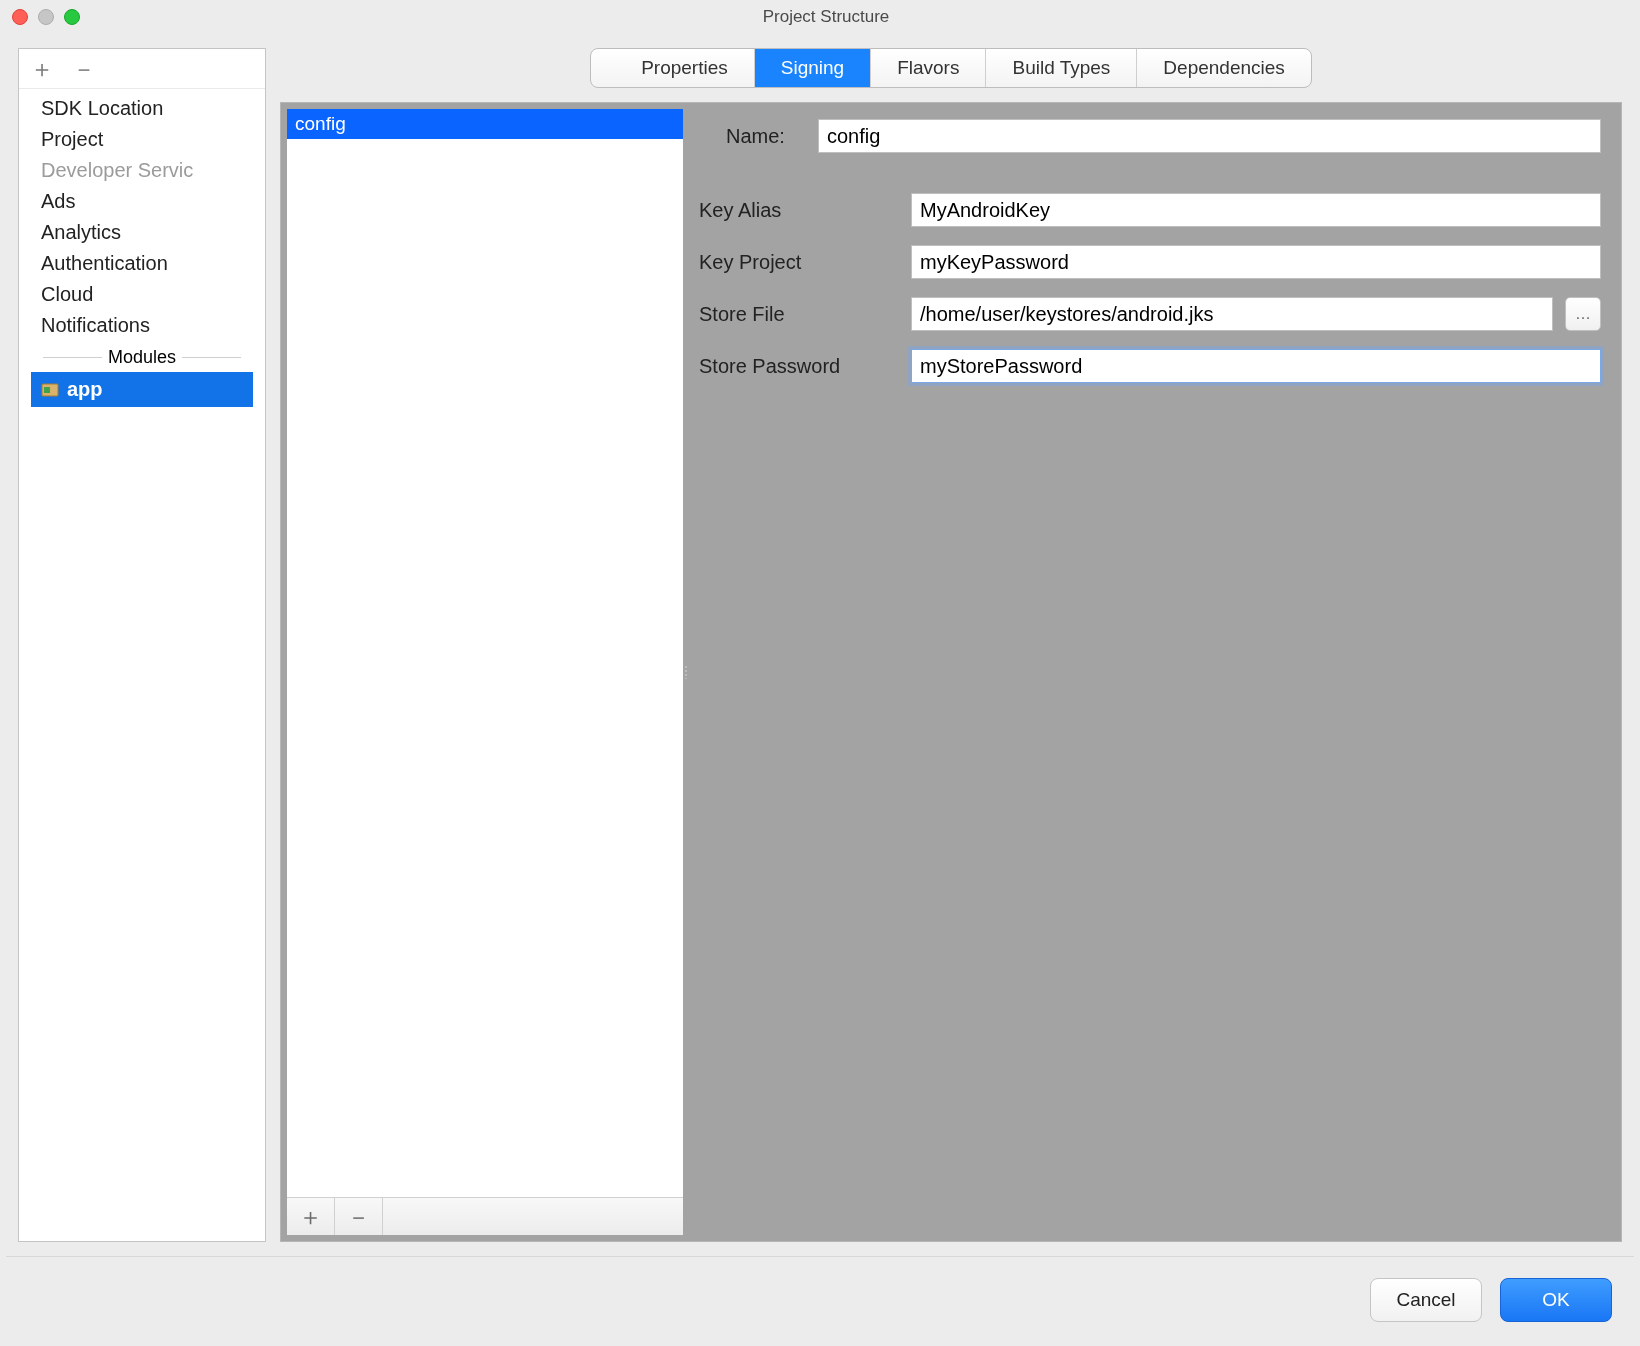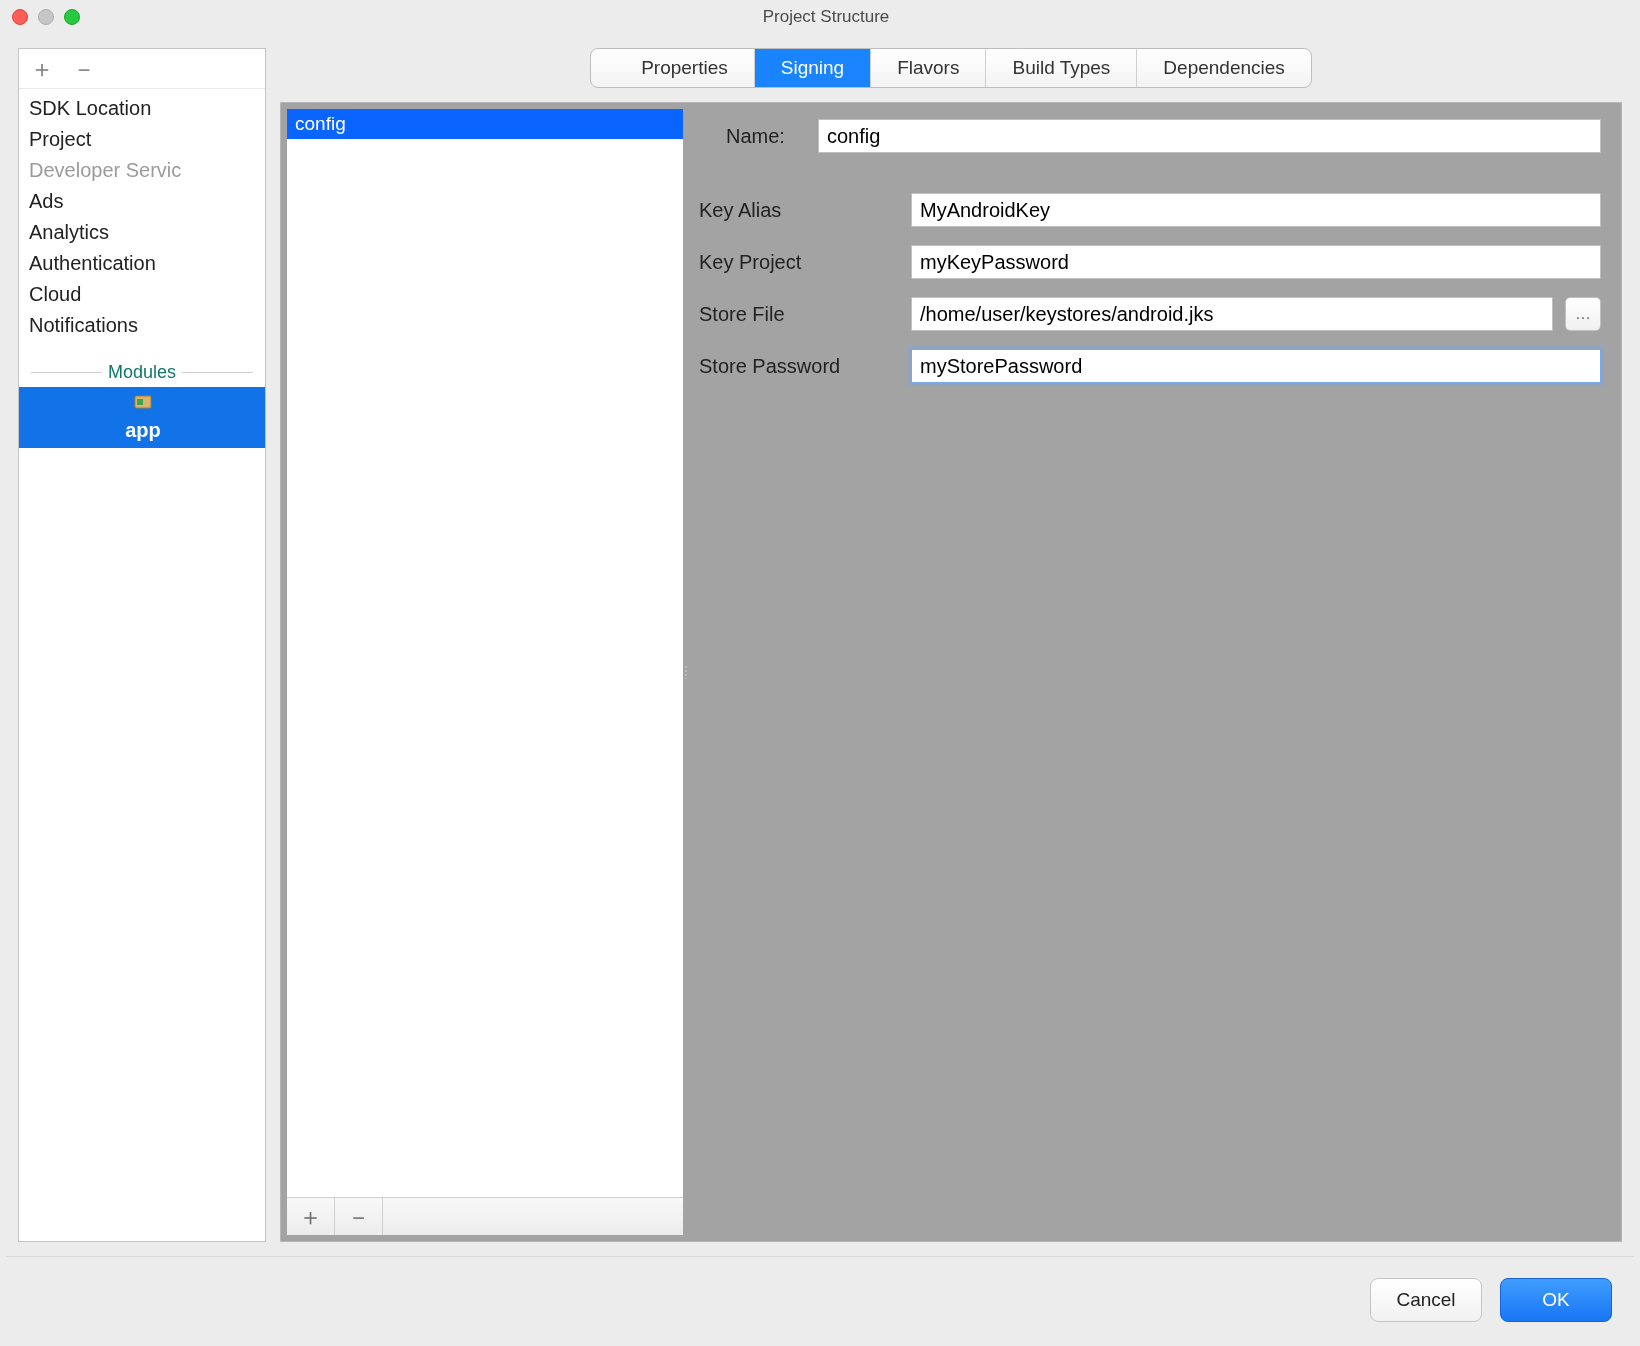--- a/index.html
+++ b/index.html
@@ -71,61 +71,59 @@
   font-size: 24px;
   color: #7a7a7a;
   cursor: pointer;
   line-height: 1;
   width: 26px;
   text-align: center;
 }
 .sidebar-list {
   flex: 1;
   overflow: auto;
-  padding: 4px 0;
+  padding: 4px 12px;
 }
 .sb-item {
   padding: 4px 8px 4px 10px;
   font-size: 20px;
   color: #222;
   cursor: pointer;
   white-space: nowrap;
   overflow: hidden;
 }
 .sb-item.group {
   color: #9b9b9b;
   font-weight: 500;
   cursor: default;
 }
 .sb-section-label {
   display: flex;
   align-items: center;
-  color: #0f766e;
+  color: #000000;
   font-size: 18px;
   padding: 6px 6px 4px 6px;
-  margin-top: 15px;
 }
 .sb-section-label::before,
 .sb-section-label::after {
   content: "";
   flex: 1;
   height: 1px;
   background: #cfcfcf;
   margin: 0 6px;
 }
 .sb-module {
   display: flex;
   align-items: center;
   gap: 8px;
   padding: 6px 8px 6px 10px;
   background: #1173e7;
   color: #fff;
   font-weight: 600;
   font-size: 20px;
-  flex-direction: column;
 }
 .mod-icon {
   width: 18px; height: 18px;
   display: inline-block;
 }
 .mod-icon svg { width: 100%; height: 100%; display: block; }
 .right-pane {
   flex: 1;
   display: flex;
   flex-direction: column;

